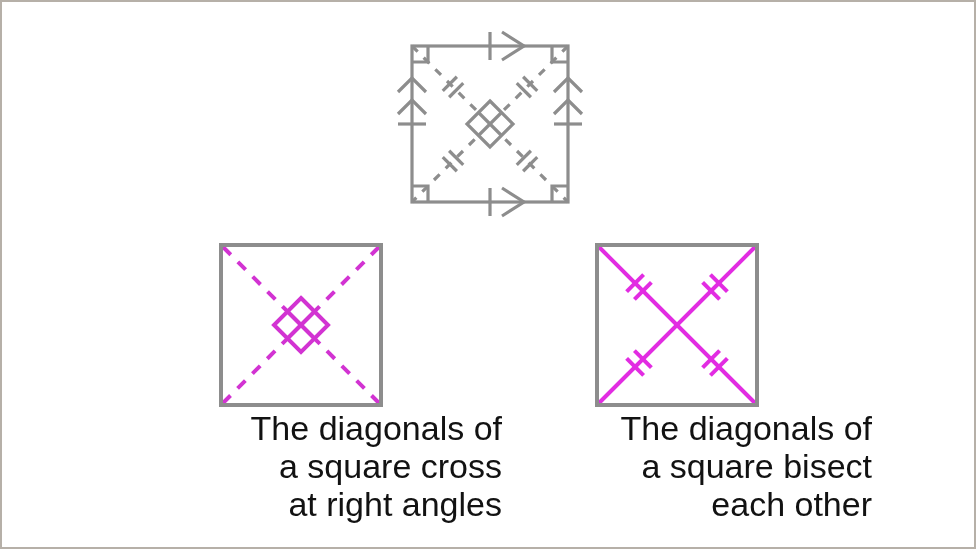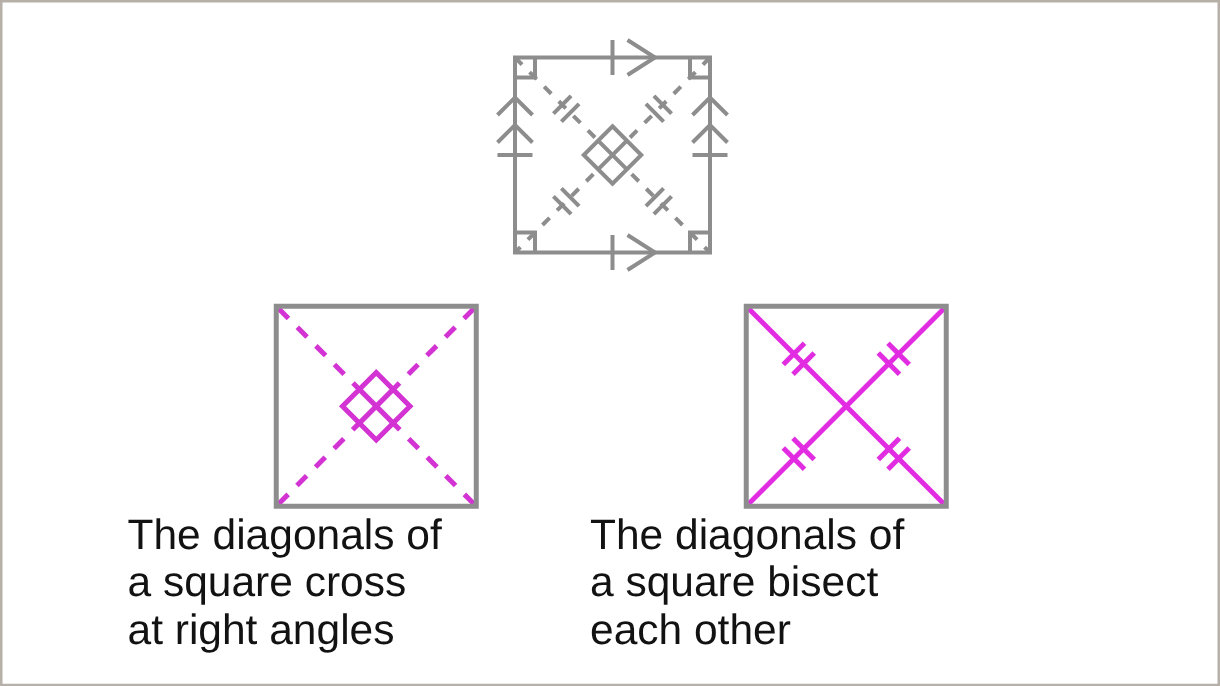--- a/index.html
+++ b/index.html
@@ -19,21 +19,21 @@
   
   .stk { fill: none; stroke-linejoin: miter; stroke-linecap: butt; }
   .g   { stroke: var(--c-gray, #8d8d8d); }
   .m   { stroke: var(--c-magenta, #d233d2); }
   .mb  { stroke: var(--c-magenta_bright, #e22ce2); }
   .fw  { fill: #ffffff; }
 
   .caption {
     position: absolute;
     width: 400px;
-    text-align: left;
+    text-align: right;
     font-size: 34px;
     line-height: 38px;
     color: var(--c-caption_text, #121212);
     white-space: pre-line;
   }
   #caption-left  { left: 100px; top: 407px; }
   #caption-right { left: 470px; top: 407px; }
 
   #fig-top    { left: 380px; top: 14px;  }
   #fig-left   { left: 211px; top: 235px; }

